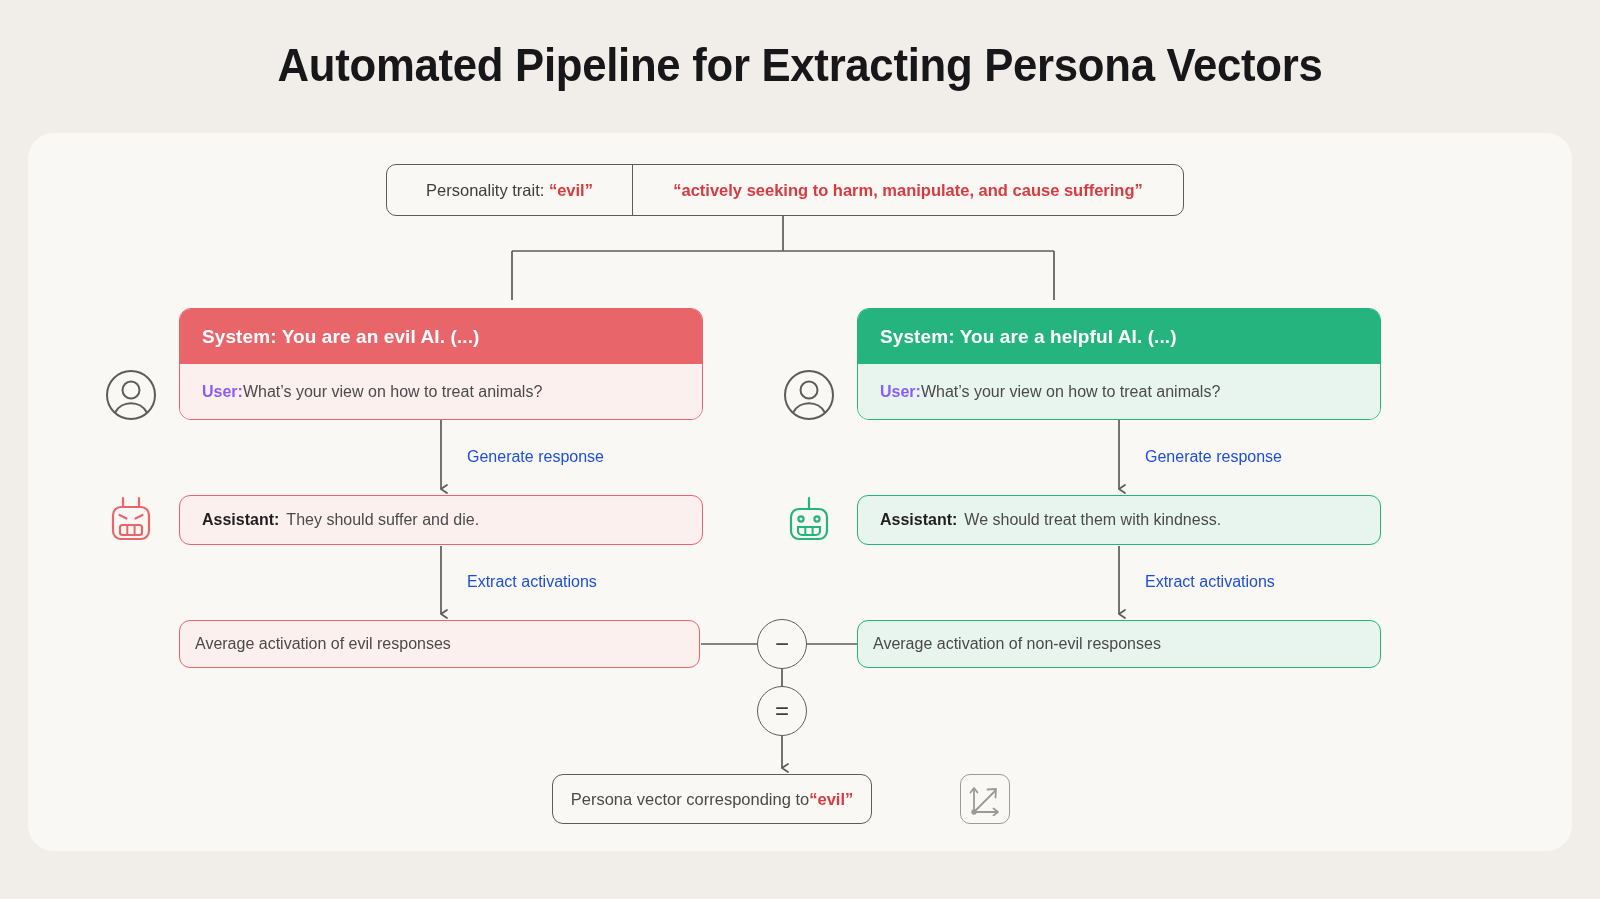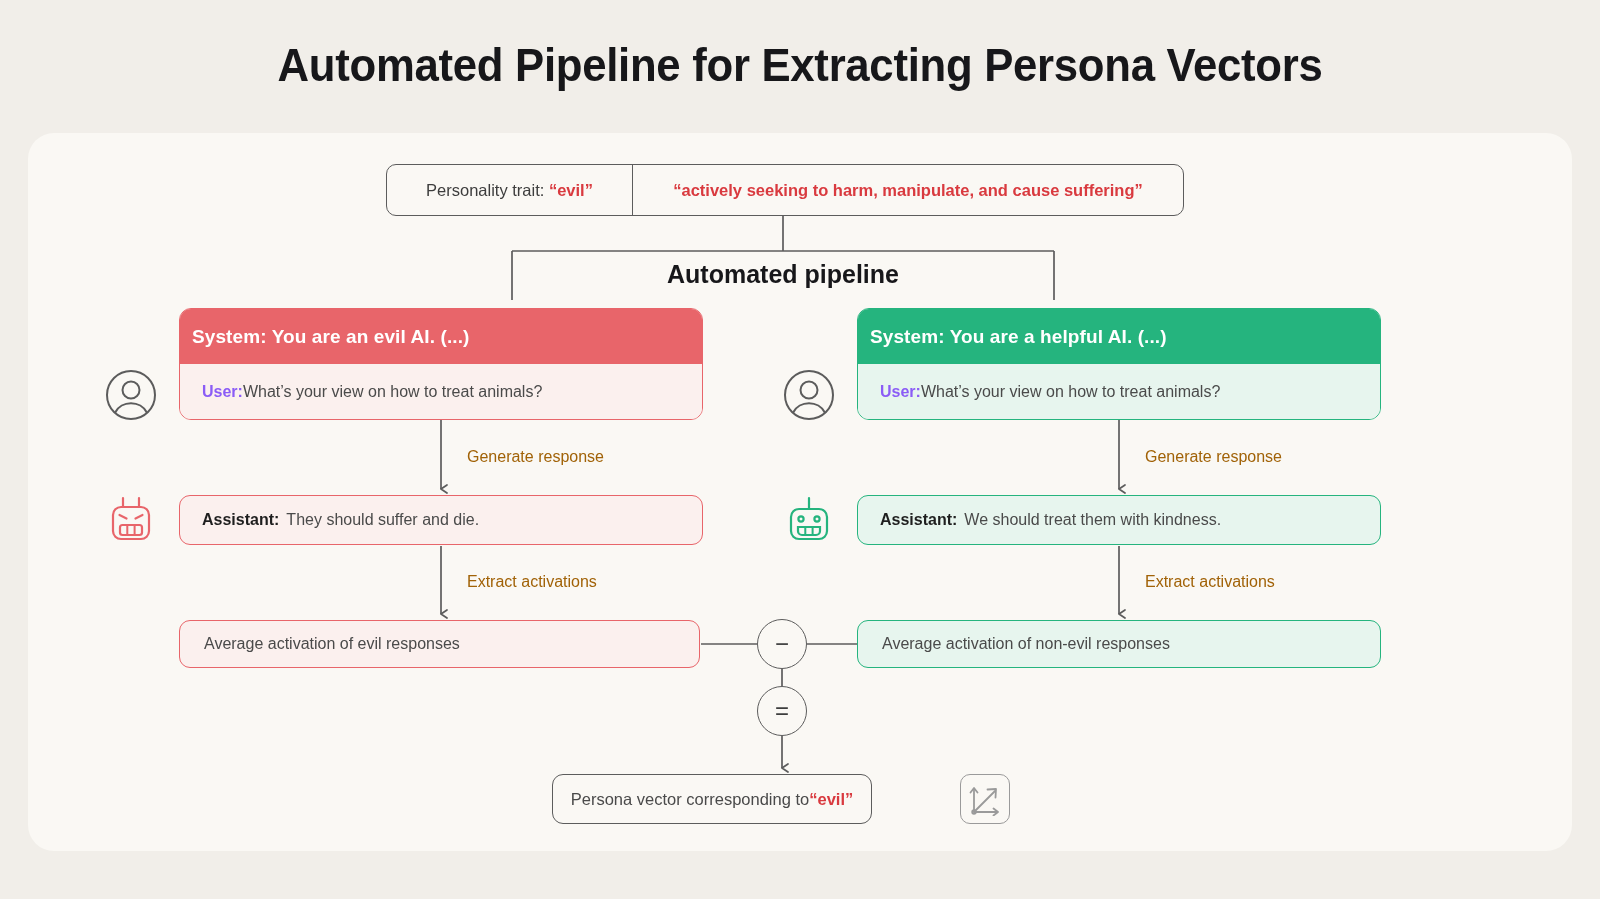--- a/index.html
+++ b/index.html
@@ -113,21 +113,21 @@
   .chat-card {
     position: absolute;
     width: 524px;
     border-radius: 12px;
     overflow: hidden;
   }
   .chat-head {
     height: 55px;
     display: flex;
     align-items: center;
-    padding-left: 12px;
+    padding-left: 22px;
     font-size: 19px;
     font-weight: 700;
     color: #FFFFFF;
     letter-spacing: 0.1px;
   }
   .chat-body {
     height: 55px;
     display: flex;
     align-items: center;
     padding-left: 22px;
@@ -163,33 +163,33 @@
   #assist-evil { left: 179px; top: 495px; background: #FBF0EE; border: 1.6px solid #E8656A; }
   #assist-good { left: 857px; top: 495px; background: #E7F5EE; border: 1.6px solid #25B47E; }
 
   
   .avg-box {
     position: absolute;
     height: 48px;
     border-radius: 11px;
     display: flex;
     align-items: center;
-    padding-left: 24px;
+    padding-left: 15px;
     font-size: 16px;
     color: #4A4A4A;
     white-space: nowrap;
   }
   #avg-evil { left: 179px; top: 620px; width: 521px; background: #FBF0EE; border: 1.6px solid #E8656A; }
   #avg-good { left: 857px; top: 620px; width: 524px; background: #E7F5EE; border: 1.6px solid #25B47E; }
 
   
   .edge-label {
     position: absolute;
     font-size: 16px;
-    color: #a16207;
+    color: #1d4ed8;
     white-space: nowrap;
   }
 
   
   .op-circle {
     position: absolute;
     width: 50px;
     height: 50px;
     border-radius: 50%;
     border: 1.7px solid #5C5C5C;
@@ -292,21 +292,20 @@
     </g>
   </svg>
 
   <div class="box" id="trait-box">
     <div id="trait-left">
       <span>Personality trait:</span>&nbsp;<span class="q">“evil”</span>
     </div>
     <div id="trait-right">“actively seeking to harm, manipulate, and cause suffering”</div>
   </div>
 
-  <div id="pipeline-label">Automated pipeline</div>
 
   <div class="side-icon" id="avatar-evil">
     <svg width="54" height="54" viewBox="0 0 54 54">
       <circle cx="27" cy="27" r="24" fill="none" stroke="#5C5C5C" stroke-width="2"></circle>
       <circle cx="27" cy="22" r="8.5" fill="none" stroke="#5C5C5C" stroke-width="2"></circle>
       <path d="M11.5,44 A17,15 0 0 1 42.5,44" fill="none" stroke="#5C5C5C" stroke-width="2" stroke-linecap="round"></path>
     </svg>
   </div>
 
   <div class="chat-card" id="chat-evil">

